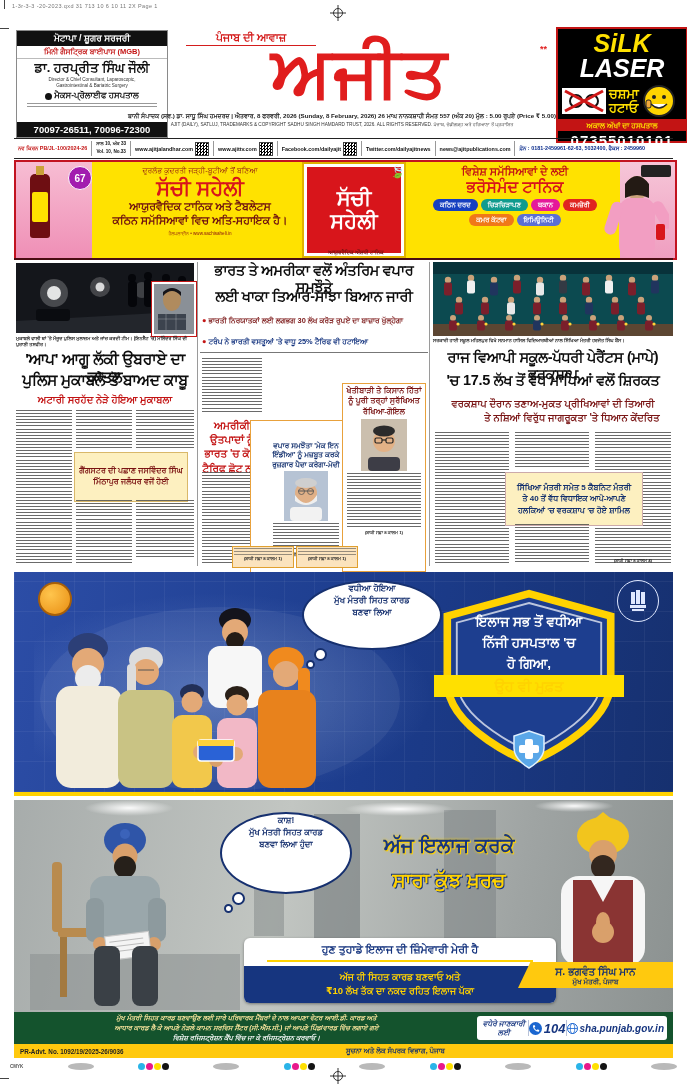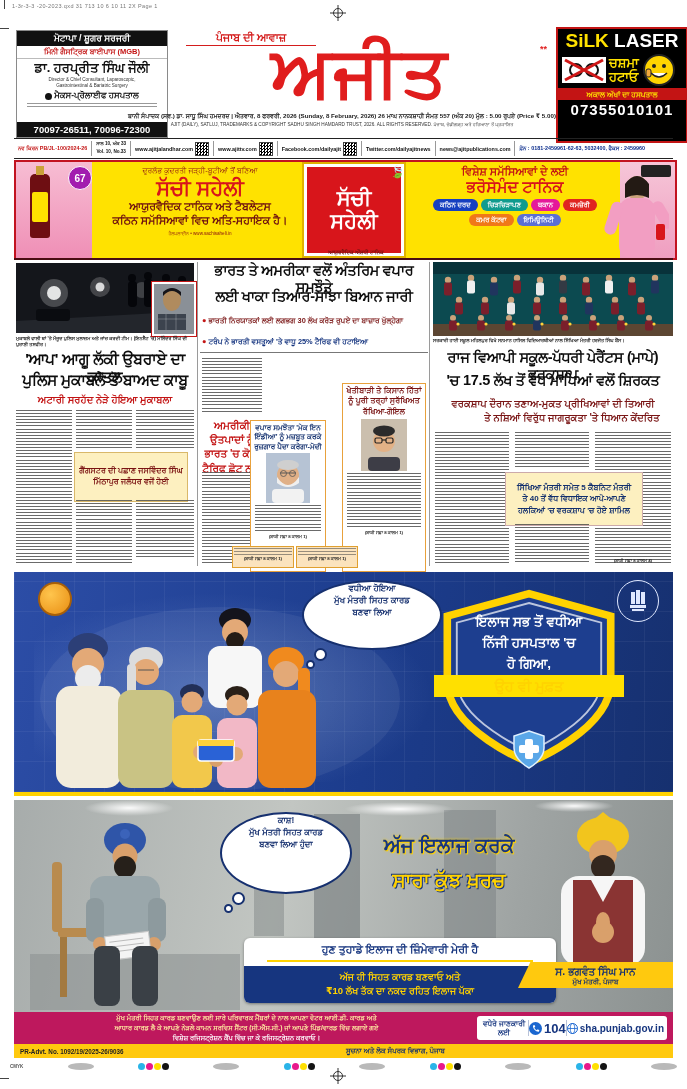--- a/index.html
+++ b/index.html
@@ -17,21 +17,21 @@
   .lad{left:16px;top:30px;width:150px;height:106px;border:1px solid #8a8a8a;background:#fff;font-size:8px;}
   .lad .t1{background:#111;color:#fff;font-size:9px;font-weight:bold;text-align:center;padding:2px 1px;}
   .lad .t2{color:#c31414;font-size:7.5px;font-weight:bold;text-align:center;padding:1px 0;border-bottom:1px solid #bbb;}
   .lad .doc{font-size:13px;font-weight:bold;text-align:center;padding:1px 0;}
   .lad .cr{font-size:4.6px;color:#333;text-align:center;line-height:1.25;}
   .lad .hos{font-size:8.5px;font-weight:bold;text-align:center;padding:2px 0 1px;}
   .lad .dot{display:inline-block;width:7px;height:7px;border-radius:50%;background:#111;vertical-align:middle;margin-right:2px;}
   .lad .ph{background:#111;color:#fff;font-weight:bold;font-size:9.5px;text-align:center;padding:2px 0;position:absolute;bottom:0;left:0;right:0;}
   
   .rad{left:556px;top:27px;width:128px;height:112px;border:2px solid #c31414;background:#000;}
-  .rad .br{font-weight:bold;font-size:19px;text-align:center;line-height:1;padding-top:2px;}
+  .rad .br{font-style:italic;font-weight:bold;font-size:25px;text-align:center;line-height:1;padding-top:2px;}
   .rad .br .s1{color:#ffe100;} .rad .br .s2{color:#fff;}
   .rad .mid{display:flex;align-items:center;gap:3px;padding:3px 4px 1px;}
   .rad .chm{color:#ffe100;font-weight:bold;font-size:13px;line-height:1.05;}
   .rad .strip{background:#c31414;color:#ffe100;font-weight:bold;font-size:7.4px;text-align:center;padding:1.5px 0;}
   .rad .ph{color:#fff;font-weight:bold;font-size:15px;letter-spacing:1px;text-align:center;padding-top:1px;}
   
   .tag{left:186px;top:31px;width:130px;color:#d41d1d;font-weight:bold;font-size:11px;border-bottom:1.5px solid #d41d1d;text-align:center;padding-bottom:1px;}
   .mast{left:170px;top:36px;width:380px;height:76px;color:#e01d1d;font-weight:900;font-size:70px;line-height:72px;text-align:center;letter-spacing:2px;}
   .mmarks{left:540px;top:44px;color:#e01d1d;font-size:9px;font-weight:bold;}
   .dl1{left:126px;top:112px;width:432px;font-size:6.2px;color:#1a1a1a;text-align:center;font-weight:600;}
@@ -102,21 +102,21 @@
   .big1{color:#16357f;text-shadow:0 0 3px #ffd200,1px 1px 0 #ffd200;}
   .big2{color:#ffd200;text-shadow:1px 1px 0 #16357f,-1px -1px 0 #16357f;}
   .wbox{position:absolute;left:230px;top:138px;width:312px;background:#fff;border-radius:6px;box-shadow:0 1px 3px rgba(0,0,0,.4);padding:5px 0 0;}
   .wbox .l1{color:#16357f;font-weight:bold;font-size:11px;text-align:center;}
   .wbox .sep{width:85%;height:2px;background:#ffd200;margin:4px auto;}
   .wbox .bb{background:#16357f;border-radius:0 0 6px 6px;color:#ffd200;font-weight:bold;font-size:9.5px;text-align:center;padding:4px 2px;line-height:1.5;}
   .cmplaque{position:absolute;right:0;top:162px;width:155px;background:#ffc90e;clip-path:polygon(8% 0,100% 0,100% 100%,0 100%);text-align:center;padding:3px 0 2px;}
   .cmplaque .n{color:#16306f;font-weight:900;font-size:10.5px;}
   .cmplaque .t{color:#16306f;font-size:7px;font-weight:600;}
   
-  .fstrip{left:14px;top:1012px;width:659px;height:32px;background:#be185d;display:flex;align-items:center;}
+  .fstrip{left:14px;top:1012px;width:659px;height:32px;background:#14532d;display:flex;align-items:center;font-style:italic;}
   .fl{width:486px;text-align:center;font-size:6.7px;line-height:1.45;color:#ffe9a0;font-weight:600;padding-left:8px;}
   .fl .w{color:#fff;}
   .finfo{flex:1;background:#fff;border-radius:3px;margin:3px 6px;height:24px;display:flex;align-items:center;justify-content:space-evenly;padding:0 3px;}
   .finfo .lbl{color:#16357f;font-weight:bold;font-size:7.5px;width:48px;line-height:1.2;text-align:center;}
   .vdiv{width:1px;height:16px;background:#b8c2d8;}
   .f104{color:#16357f;font-weight:900;font-size:13px;display:flex;align-items:center;gap:2px;}
   .fweb{color:#16357f;font-weight:900;font-size:10px;display:flex;align-items:center;gap:2px;}
   .ystrip{left:14px;top:1044px;width:659px;height:14px;background:#ffc90e;display:flex;align-items:center;}
   .ystrip .a{font-size:6.3px;font-weight:bold;color:#222;padding-left:6px;width:218px;}
   .ystrip .d{font-size:7px;font-weight:bold;color:#13306e;flex:1;text-align:center;padding-right:120px;}
@@ -300,21 +300,21 @@
   <div class="abs ftxt" style="left:136px;top:500px;width:58px;height:58px;"></div>
 
   <div class="abs hl ctr" style="left:200px;top:262px;width:228px;font-size:14.5px;">ਭਾਰਤ ਤੇ ਅਮਰੀਕਾ ਵਲੋਂ ਅੰਤਰਿਮ ਵਪਾਰ ਸਮਝੌਤੇ</div>
   <div class="abs hl ctr" style="left:200px;top:288px;width:228px;font-size:14.5px;">ਲਈ ਖਾਕਾ ਤਿਆਰ-ਸਾਂਝਾ ਬਿਆਨ ਜਾਰੀ</div>
   <div class="abs bullet" style="left:202px;top:316px;width:226px;color:#7a1616;"><span class="bd">●</span><span>ਭਾਰਤੀ ਨਿਰਯਾਤਕਾਂ ਲਈ ਲਗਭਗ 30 ਲੱਖ ਕਰੋੜ ਰੁਪਏ ਦਾ ਬਾਜ਼ਾਰ ਖੁੱਲ੍ਹੇਗਾ</span></div>
   <div class="abs bullet" style="left:202px;top:337px;width:226px;color:#12327e;"><span class="bd">●</span><span>ਟਰੰਪ ਨੇ ਭਾਰਤੀ ਵਸਤੂਆਂ 'ਤੇ ਵਾਧੂ 25% ਟੈਰਿਫ ਵੀ ਹਟਾਇਆ</span></div>
   <div class="abs" style="left:200px;top:352px;width:228px;height:1px;background:#777;"></div>
   <div class="abs ftxt" style="left:202px;top:358px;width:60px;height:56px;"></div>
   <div class="abs sub ctr" style="left:200px;top:418px;width:64px;font-size:10.5px;line-height:1.35;">ਅਮਰੀਕੀ ਉਤਪਾਦਾਂ ਨੂੰ ਭਾਰਤ 'ਚ ਕੋਈ ਟੈਰਿਫ ਛੋਟ ਨਹੀਂ</div>
   <div class="abs ftxt" style="left:202px;top:472px;width:60px;height:92px;"></div>
-  <div class="abs obox" style="left:250px;top:420px;width:70px;height:146px;padding:2px;">
+  <div class="abs obox" style="left:250px;top:420px;width:70px;height:146px;padding:20px;">
     <div style="font-size:7.3px;font-weight:bold;color:#13306e;text-align:center;line-height:1.3;">ਵਪਾਰ ਸਮਝੌਤਾ 'ਮੇਕ ਇਨ ਇੰਡੀਆ' ਨੂੰ ਮਜ਼ਬੂਤ ਕਰਕੇ ਰੁਜ਼ਗਾਰ ਪੈਦਾ ਕਰੇਗਾ-ਮੋਦੀ</div>
     <svg width="44" height="50" viewBox="0 0 44 50" style="display:block;margin:2px auto;">
       <rect width="44" height="50" fill="#b6c3d4"></rect>
         <rect x="6" y="36" width="32" height="14" rx="4" fill="#f2f2f2"></rect>
         <circle cx="22" cy="22" r="11" fill="#e0b087"></circle>
         <ellipse cx="22" cy="12" rx="11" ry="5" fill="#cfcfcf"></ellipse>
         <path d="M11 24 Q22 40 33 24 L33 30 Q22 38 11 30 Z" fill="#efefef"></path>
         <line x1="14" y1="20" x2="30" y2="20" stroke="#555" stroke-width="1"></line>
         <circle cx="17.5" cy="20.5" r="3" fill="none" stroke="#555" stroke-width=".8"></circle>
         <circle cx="26.5" cy="20.5" r="3" fill="none" stroke="#555" stroke-width=".8"></circle>

